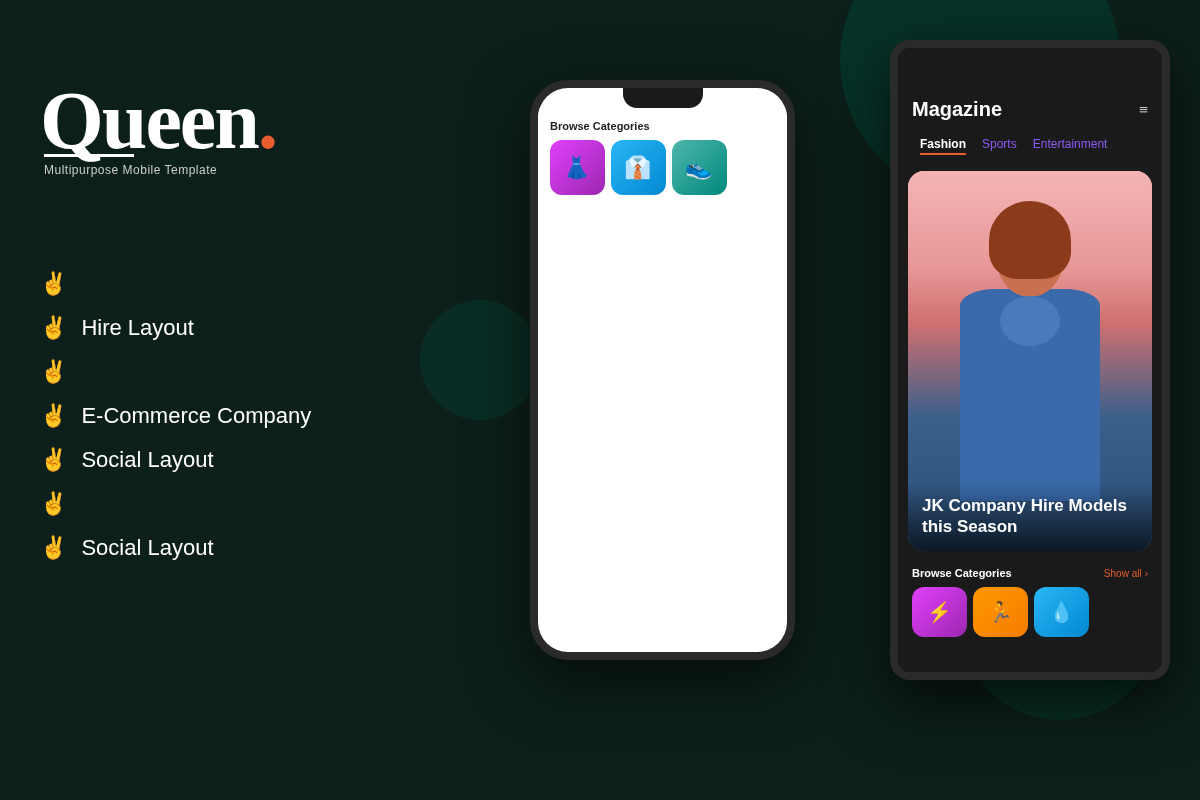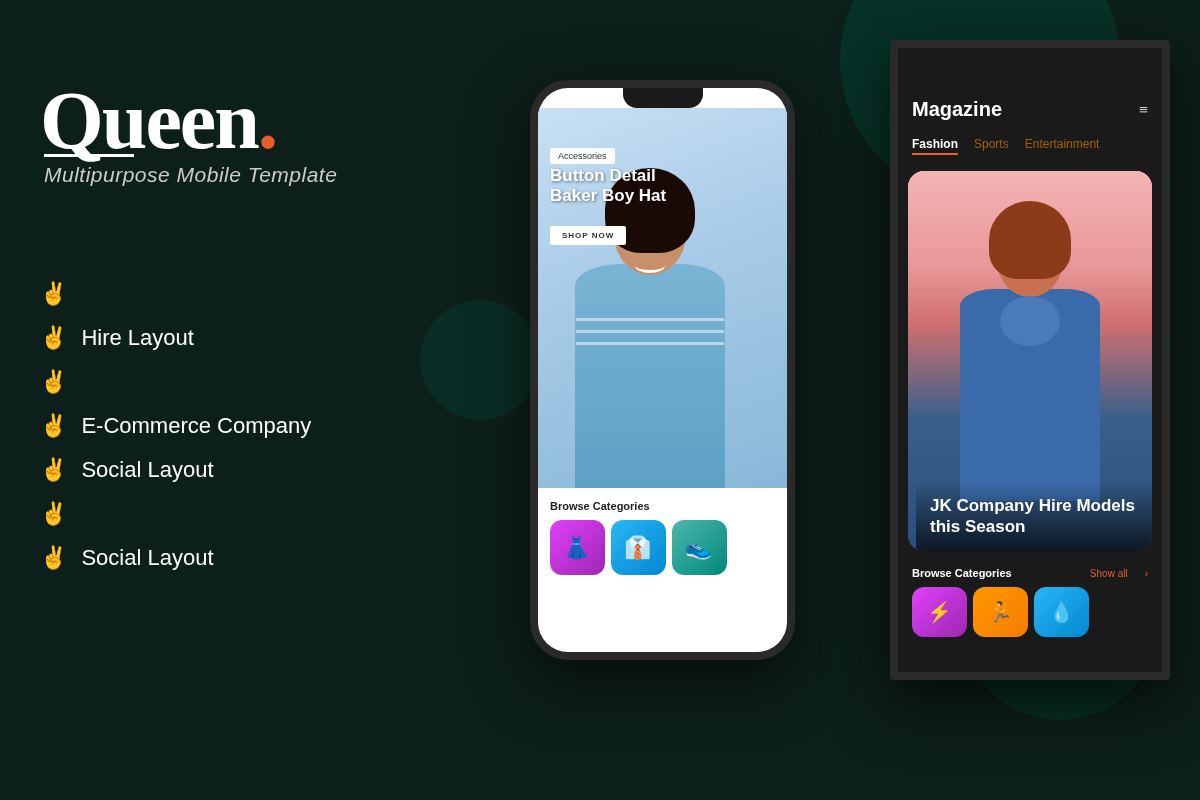--- a/index.html
+++ b/index.html
@@ -74,28 +74,27 @@
     .logo-underline {
       display: block;
       width: 90px;
       height: 3px;
       background: #ffffff;
       margin-top: -8px;
       margin-left: 4px;
     }
 
     .logo-subtitle {
-      font-size: 21px;
+      font-size: 12px;
       color: #cccccc;
       font-family: Arial, sans-serif;
       font-weight: 400;
       margin-top: 6px;
       margin-left: 4px;
       letter-spacing: 0.5px;
-      font-style: italic;
     }
 
     .feature-list {
       list-style: none;
     }
 
     .feature-list li {
       display: flex;
       align-items: center;
       margin-bottom: 18px;
@@ -235,21 +234,21 @@
     .p1-cat-3 { background: linear-gradient(135deg, #4db6ac, #00897b); }
 
     
     .phone2 {
       position: absolute;
       right: 30px;
       top: 40px;
       width: 280px;
       height: 640px;
       background: #1a1a1a;
-      border-radius: 4px;
+      border-radius: 20px;
       border: 8px solid #2a2a2a;
       overflow: hidden;
       box-shadow: 0 20px 60px rgba(0,0,0,0.7);
       z-index: 4;
     }
 
     .phone2-notch {
       width: 80px;
       height: 20px;
       background: #1a1a1a;
@@ -300,24 +299,25 @@
       font-size: 12px;
       font-family: Arial, sans-serif;
       cursor: pointer;
     }
 
     .p2-nav-active {
       color: #ffffff;
       font-weight: 700;
       border-bottom: 2px solid #e85d2e;
       padding-bottom: 2px;
+      margin-left: 8px;
     }
 
     .p2-nav-inactive {
-      color: #a16207;
+      color: #8b5cf6;
     }
 
     .p2-card {
       position: relative;
       margin: 6px 10px;
       border-radius: 16px;
       overflow: hidden;
       height: 380px;
     }
 
@@ -325,21 +325,21 @@
     .p2-card-img {
       width: 100%;
       height: 100%;
       background: linear-gradient(180deg, #f4b8b8 0%, #e8a0a0 30%, #3d6fa8 60%, #2d5f98 100%);
       position: relative;
     }
 
     .p2-card-overlay {
       position: absolute;
       bottom: 0;
-      left: 8px;
+      left: 0;
       right: 0;
       padding: 14px;
       background: linear-gradient(0deg, rgba(0,0,0,0.7) 0%, transparent 100%);
     }
 
     .p2-card-title {
       color: #ffffff;
       font-size: 17px;
       font-weight: 800;
       font-family: Arial, sans-serif;
@@ -364,21 +364,21 @@
       font-weight: 700;
       font-family: Arial, sans-serif;
     }
 
     .p2-show-all {
       color: #e85d2e;
       font-size: 10px;
       font-family: Arial, sans-serif;
       display: flex;
       align-items: flex-end;
-      gap: 17px;
+      gap: 3px;
     }
 
     .p2-categories {
       display: flex;
       gap: 6px;
     }
 
     .p2-cat-item {
       width: 55px;
       height: 50px;
@@ -437,45 +437,20 @@
     </li>
   </ul>
 </div>
 
 <div class="phones-container">
 
   <div class="phone1">
     <div class="phone1-screen">
       <div class="phone1-notch"></div>
 
-      <div class="p1-hero">
-
-        <div style="position:absolute;top:0;left:0;right:0;bottom:0;background:linear-gradient(160deg, #c8e0f4 0%, #aacce8 40%, #88b8d8 100%);"></div>
-
-        <div style="position:absolute;bottom:0;left:45%;transform:translateX(-50%);">
-          <div style="position:relative;width:180px;height:320px;">
-
-            <div style="position:absolute;top:0;left:50%;transform:translateX(-50%);width:90px;height:85px;background:#1a0a06;border-radius:50% 50% 40% 40%;z-index:3;"></div>
-
-            <div style="position:absolute;top:25px;left:50%;transform:translateX(-50%);width:72px;height:82px;background:#c8906a;border-radius:50%;z-index:2;"></div>
-
-            <div style="position:absolute;top:90px;left:50%;transform:translateX(-50%);width:30px;height:15px;border-bottom:3px solid #fff;border-radius:0 0 50% 50%;z-index:4;"></div>
-
-            <div style="position:absolute;top:96px;left:50%;transform:translateX(-50%);width:150px;height:224px;background:linear-gradient(180deg,#7ab4d4 0%,#5da0c4 100%);border-radius:30% 30% 0 0 / 10% 10% 0 0;z-index:1;"></div>
-
-            <div style="position:absolute;top:150px;left:50%;transform:translateX(-50%);width:148px;height:3px;background:rgba(255,255,255,0.5);z-index:2;"></div>
-            <div style="position:absolute;top:162px;left:50%;transform:translateX(-50%);width:148px;height:3px;background:rgba(255,255,255,0.5);z-index:2;"></div>
-            <div style="position:absolute;top:174px;left:50%;transform:translateX(-50%);width:148px;height:3px;background:rgba(255,255,255,0.5);z-index:2;"></div>
-          </div>
-        </div>
-
-        <div class="p1-category-badge">Accessories</div>
-        <div class="p1-product-title">Button Detail Baker Boy Hat</div>
-        <div class="p1-shop-btn">SHOP NOW</div>
-      </div>
 
       <div class="p1-bottom">
         <div class="p1-browse-title">Browse Categories</div>
         <div class="p1-categories">
           <div class="p1-cat-item p1-cat-1">
             <span>👗</span>
           </div>
           <div class="p1-cat-item p1-cat-2">
             <span>👔</span>
           </div>

